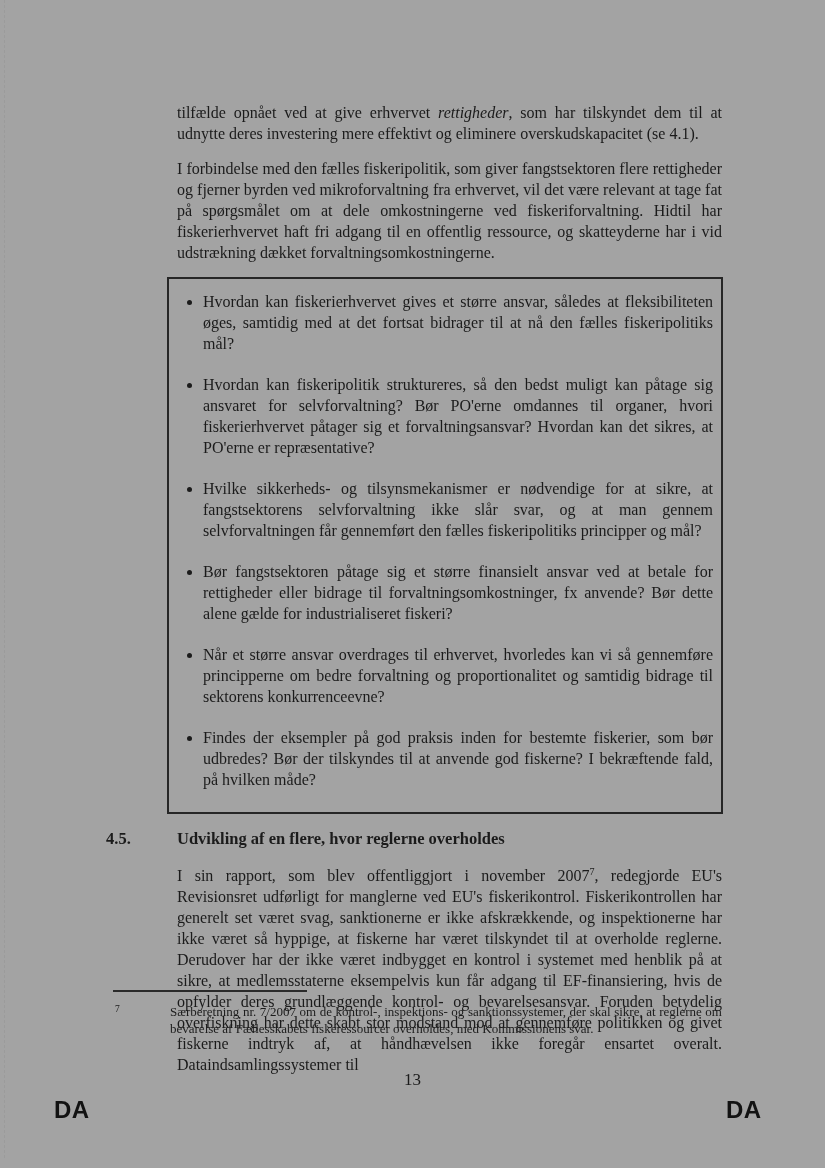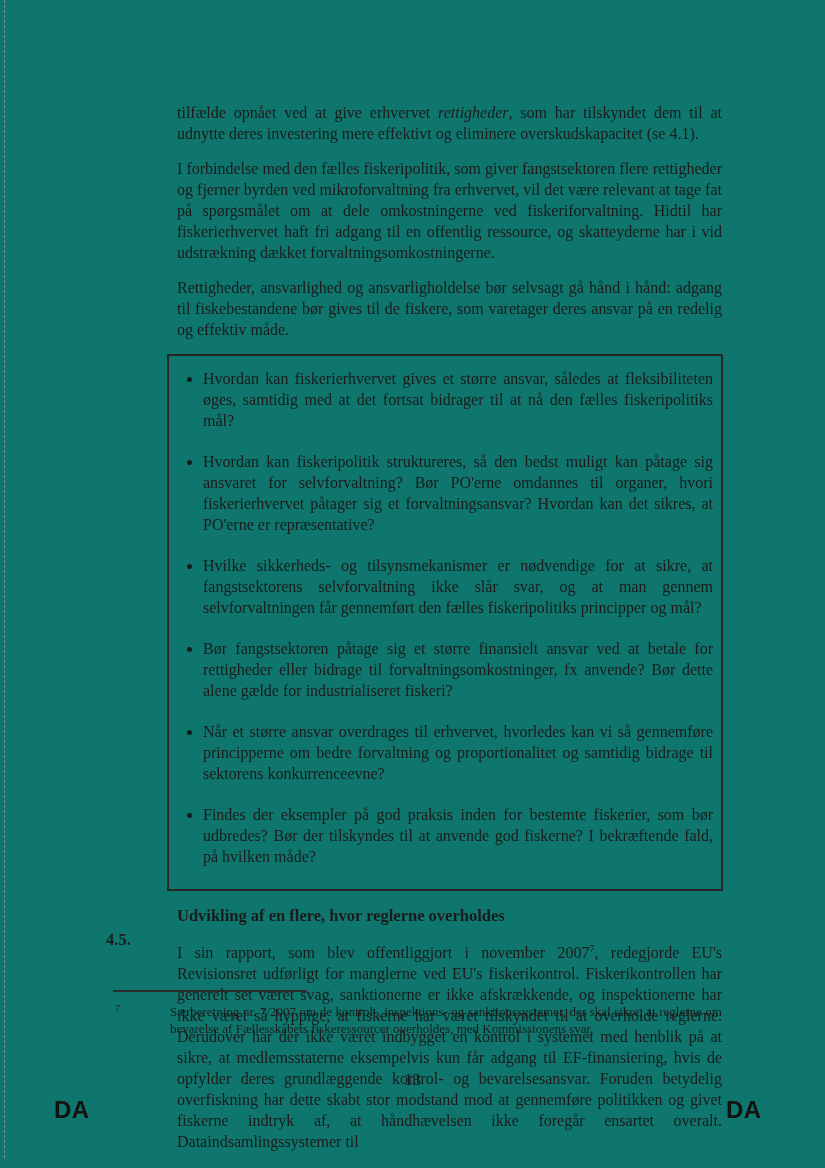--- a/index.html
+++ b/index.html
@@ -4,21 +4,21 @@
 <style>
   html, body {
     margin: 0;
     padding: 0;
     background: #ffffff;
   }
   .page {
     position: relative;
     width: 825px;
     height: 1168px;
-    background: #0f766e;
+    background: #a3a3a3;
     color: #1b1b1b;
     font-family: "Liberation Serif", serif;
     overflow: hidden;
   }
   .scan-edge {
     position: absolute;
     left: 4px;
     top: 0;
     height: 1158px;
     width: 0;
@@ -57,21 +57,20 @@
     position: relative;
     margin: 14px 0 16px 0;
     font-weight: bold;
     font-size: 16.5px;
     text-align: left;
   }
   .sec-num {
     position: absolute;
     left: -71px;
     top: 0;
-    margin-top: 24px;
   }
   sup.fn-ref {
     font-size: 10px;
     line-height: 0;
     vertical-align: super;
   }
   .footnote-area {
     position: absolute;
     left: 113px;
     top: 990px;
@@ -126,21 +125,20 @@
 <div class="page">
 
   <div class="scan-edge"></div>
 
   <div class="content">
 
     <p class="para"><span>tilfælde opnået ved at give erhvervet </span><i>rettigheder</i><span>, som har tilskyndet dem til at udnytte deres investering mere effektivt og eliminere overskudskapacitet (se 4.1).</span></p>
 
     <p class="para">I forbindelse med den fælles fiskeripolitik, som giver fangstsektoren flere rettigheder og fjerner byrden ved mikroforvaltning fra erhvervet, vil det være relevant at tage fat på spørgsmålet om at dele omkostningerne ved fiskeriforvaltning. Hidtil har fiskerierhvervet haft fri adgang til en offentlig ressource, og skatteyderne har i vid udstrækning dækket forvaltningsomkostningerne.</p>
 
-    <p class="para">Rettigheder, ansvarlighed og ansvarligholdelse bør selvsagt gå hånd i hånd: adgang til fiskebestandene bør gives til de fiskere, som varetager deres ansvar på en redelig og effektiv måde.</p>
 
     <div class="qbox">
       <ul>
         <li>Hvordan kan fiskerierhvervet gives et større ansvar, således at fleksibiliteten øges, samtidig med at det fortsat bidrager til at nå den fælles fiskeripolitiks mål?</li>
         <li>Hvordan kan fiskeripolitik struktureres, så den bedst muligt kan påtage sig ansvaret for selvforvaltning? Bør PO'erne omdannes til organer, hvori fiskerierhvervet påtager sig et forvaltningsansvar? Hvordan kan det sikres, at PO'erne er repræsentative?</li>
         <li>Hvilke sikkerheds- og tilsynsmekanismer er nødvendige for at sikre, at fangstsektorens selvforvaltning ikke slår svar, og at man gennem selvforvaltningen får gennemført den fælles fiskeripolitiks principper og mål?</li>
         <li>Bør fangstsektoren påtage sig et større finansielt ansvar ved at betale for rettigheder eller bidrage til forvaltningsomkostninger, fx anvende? Bør dette alene gælde for industrialiseret fiskeri?</li>
         <li>Når et større ansvar overdrages til erhvervet, hvorledes kan vi så gennemføre principperne om bedre forvaltning og proportionalitet og samtidig bidrage til sektorens konkurrenceevne?</li>
         <li>Findes der eksempler på god praksis inden for bestemte fiskerier, som bør udbredes? Bør der tilskyndes til at anvende god fiskerne? I bekræftende fald, på hvilken måde?</li>
       </ul>

